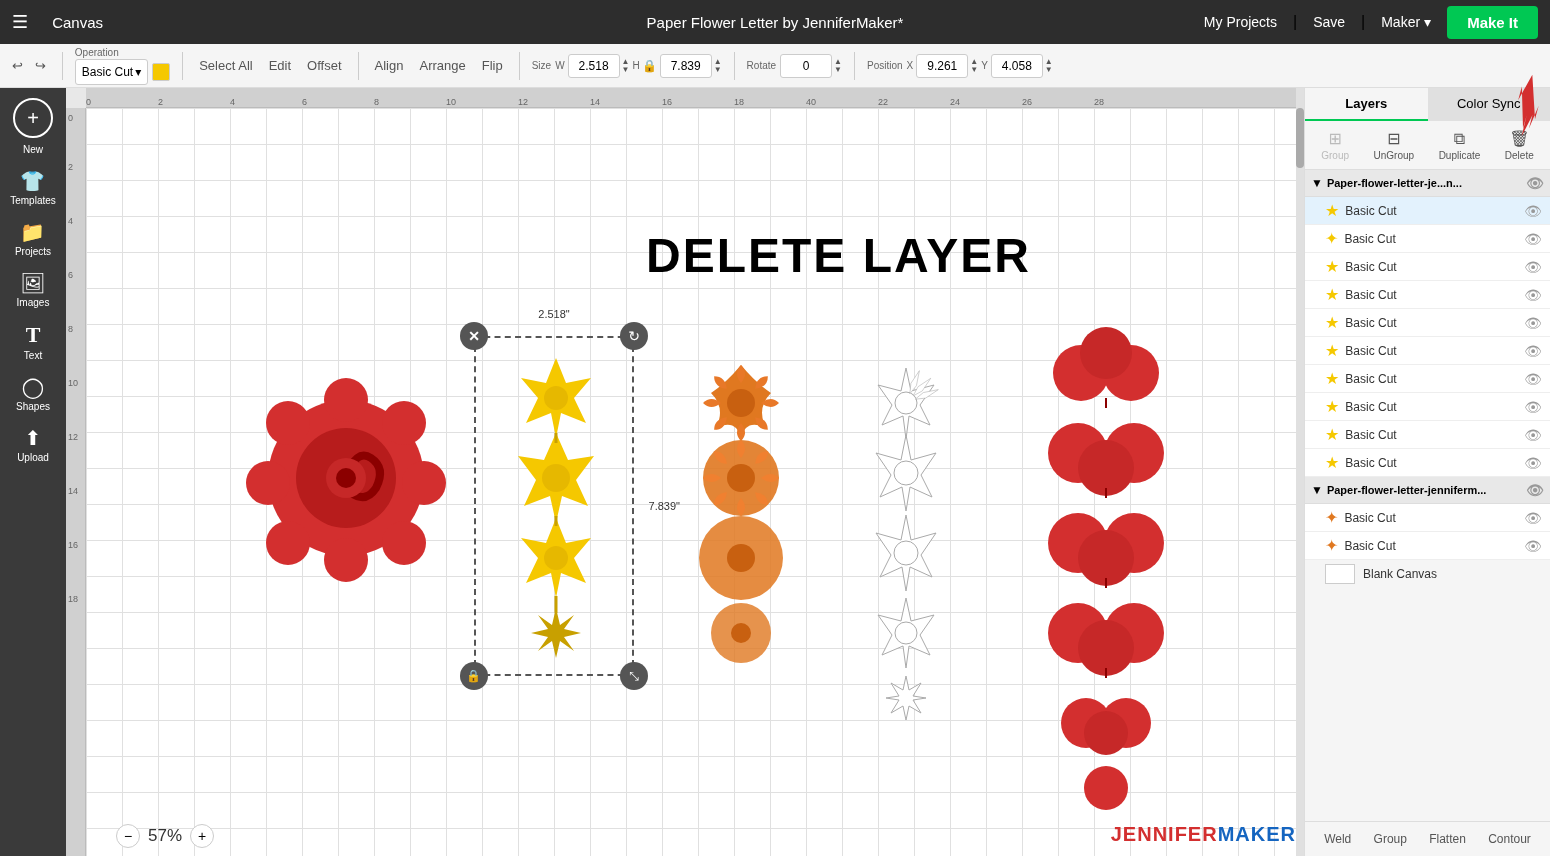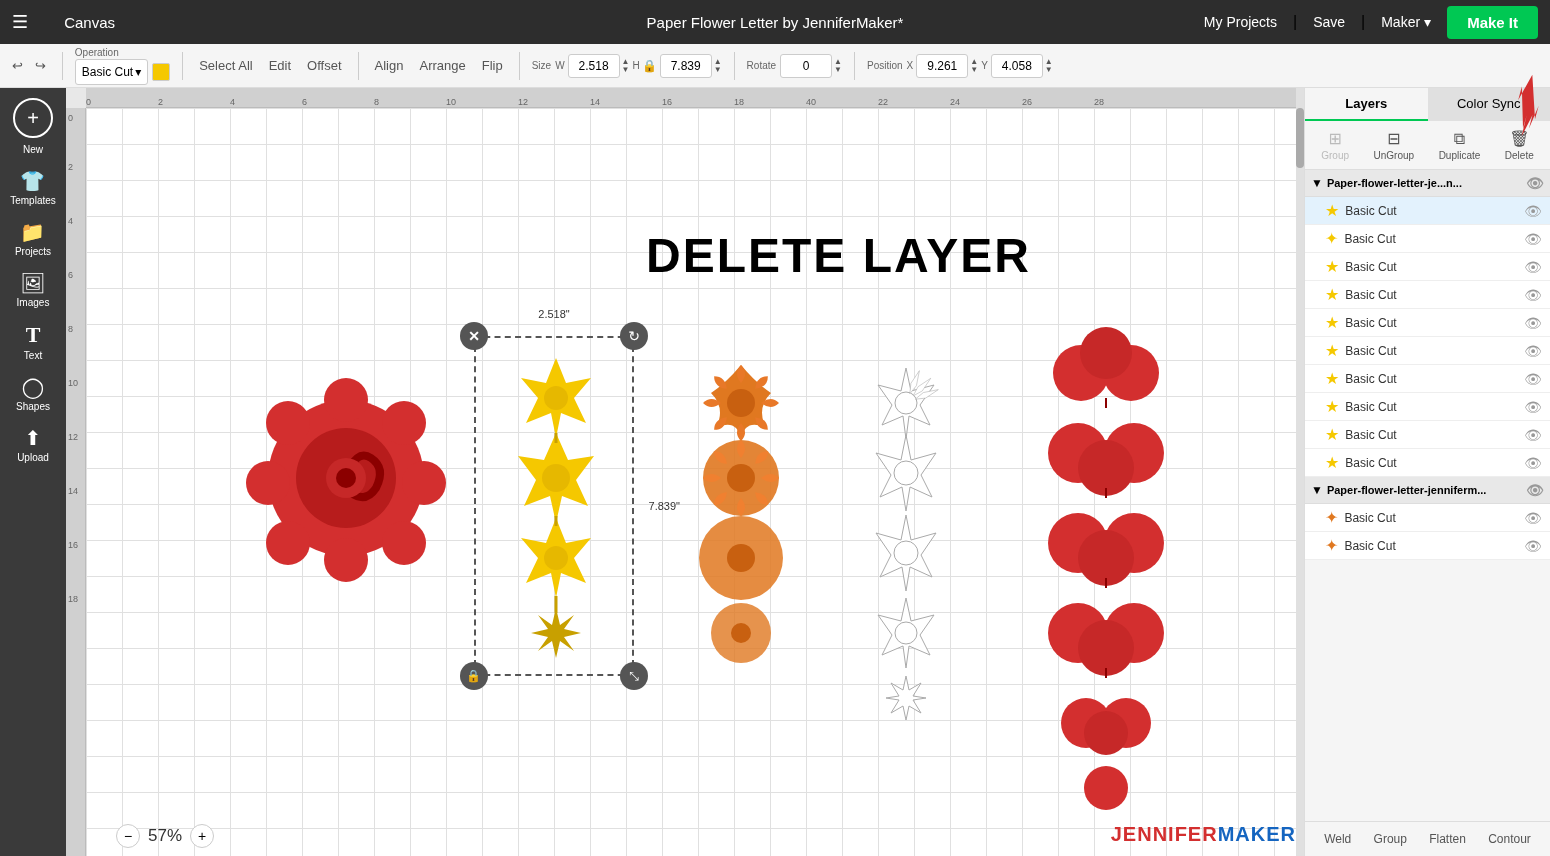--- a/index.html
+++ b/index.html
@@ -11,21 +11,21 @@
       height: 44px;
       background: #2d2d2d;
       display: flex;
       align-items: center;
       padding: 0 12px;
       gap: 16px;
       position: relative;
       z-index: 10;
     }
     .hamburger-icon { color: white; font-size: 18px; cursor: pointer; }
-    .nav-title { color: white; font-size: 15px; margin-left: 20px; }
+    .nav-title { color: white; font-size: 15px; margin-left: 8px; }
     .nav-center { position: absolute; left: 50%; transform: translateX(-50%); color: white; font-size: 15px; }
     .nav-right { margin-left: auto; display: flex; align-items: center; gap: 16px; }
     .nav-right a { color: white; font-size: 14px; text-decoration: none; }
     .maker-btn { color: white; font-size: 14px; display: flex; align-items: center; gap: 4px; cursor: pointer; }
     .make-it-btn {
       background: #00c853;
       color: white;
       border: none;
       border-radius: 4px;
       padding: 8px 20px;
@@ -742,20 +742,24 @@
         <span style="color:#e07820;font-size:16px;">✦</span>
         <span class="layer-name">Basic Cut</span>
         <span class="layer-eye">👁</span>
       </div>
       <div class="layer-row">
         <span style="color:#e07820;font-size:16px;">✦</span>
         <span class="layer-name">Basic Cut</span>
         <span class="layer-eye">👁</span>
       </div>
 
+      <div class="blank-canvas-row">
+        <div class="blank-canvas-swatch"></div>
+        <span class="blank-canvas-label">Blank Canvas</span>
+      </div>
     </div>
 
     <div id="bottom-actions">
       <button class="action-btn">Weld</button>
       <button class="action-btn">Group</button>
       <button class="action-btn">Flatten</button>
       <button class="action-btn">Contour</button>
     </div>
   </div>
 </div>

